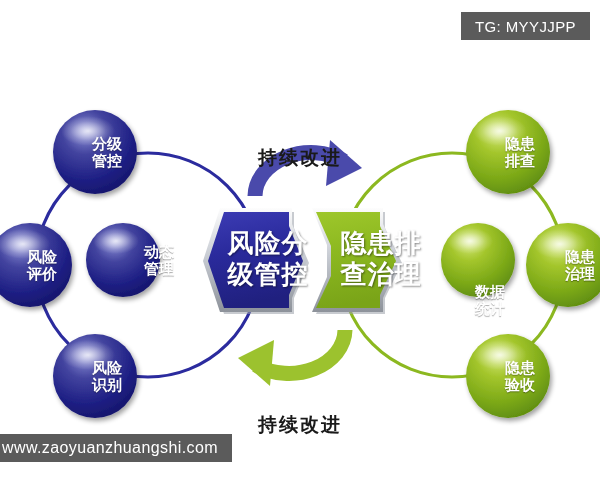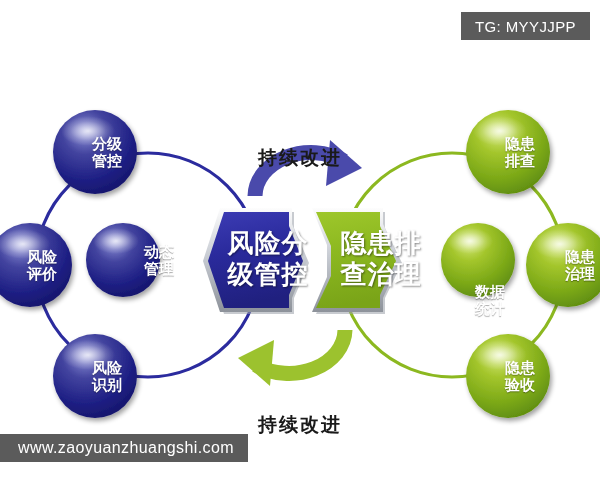--- a/index.html
+++ b/index.html
@@ -39,21 +39,21 @@
     right: 10px;
     top: 12px;
     height: 28px;
     padding: 0 14px;
     font-size: 15px;
   }
   #site-watermark {
     left: 0px;
     bottom: 18px;
     height: 28px;
-    padding: 0 14px 0 18px;
+    padding: 0 14px 0 2px;
     font-size: 16px;
   }
 
   
   .node-label {
     position: absolute;
     color: #ffffff;
     text-align: center;
     line-height: 1.12;
     white-space: pre-line;

